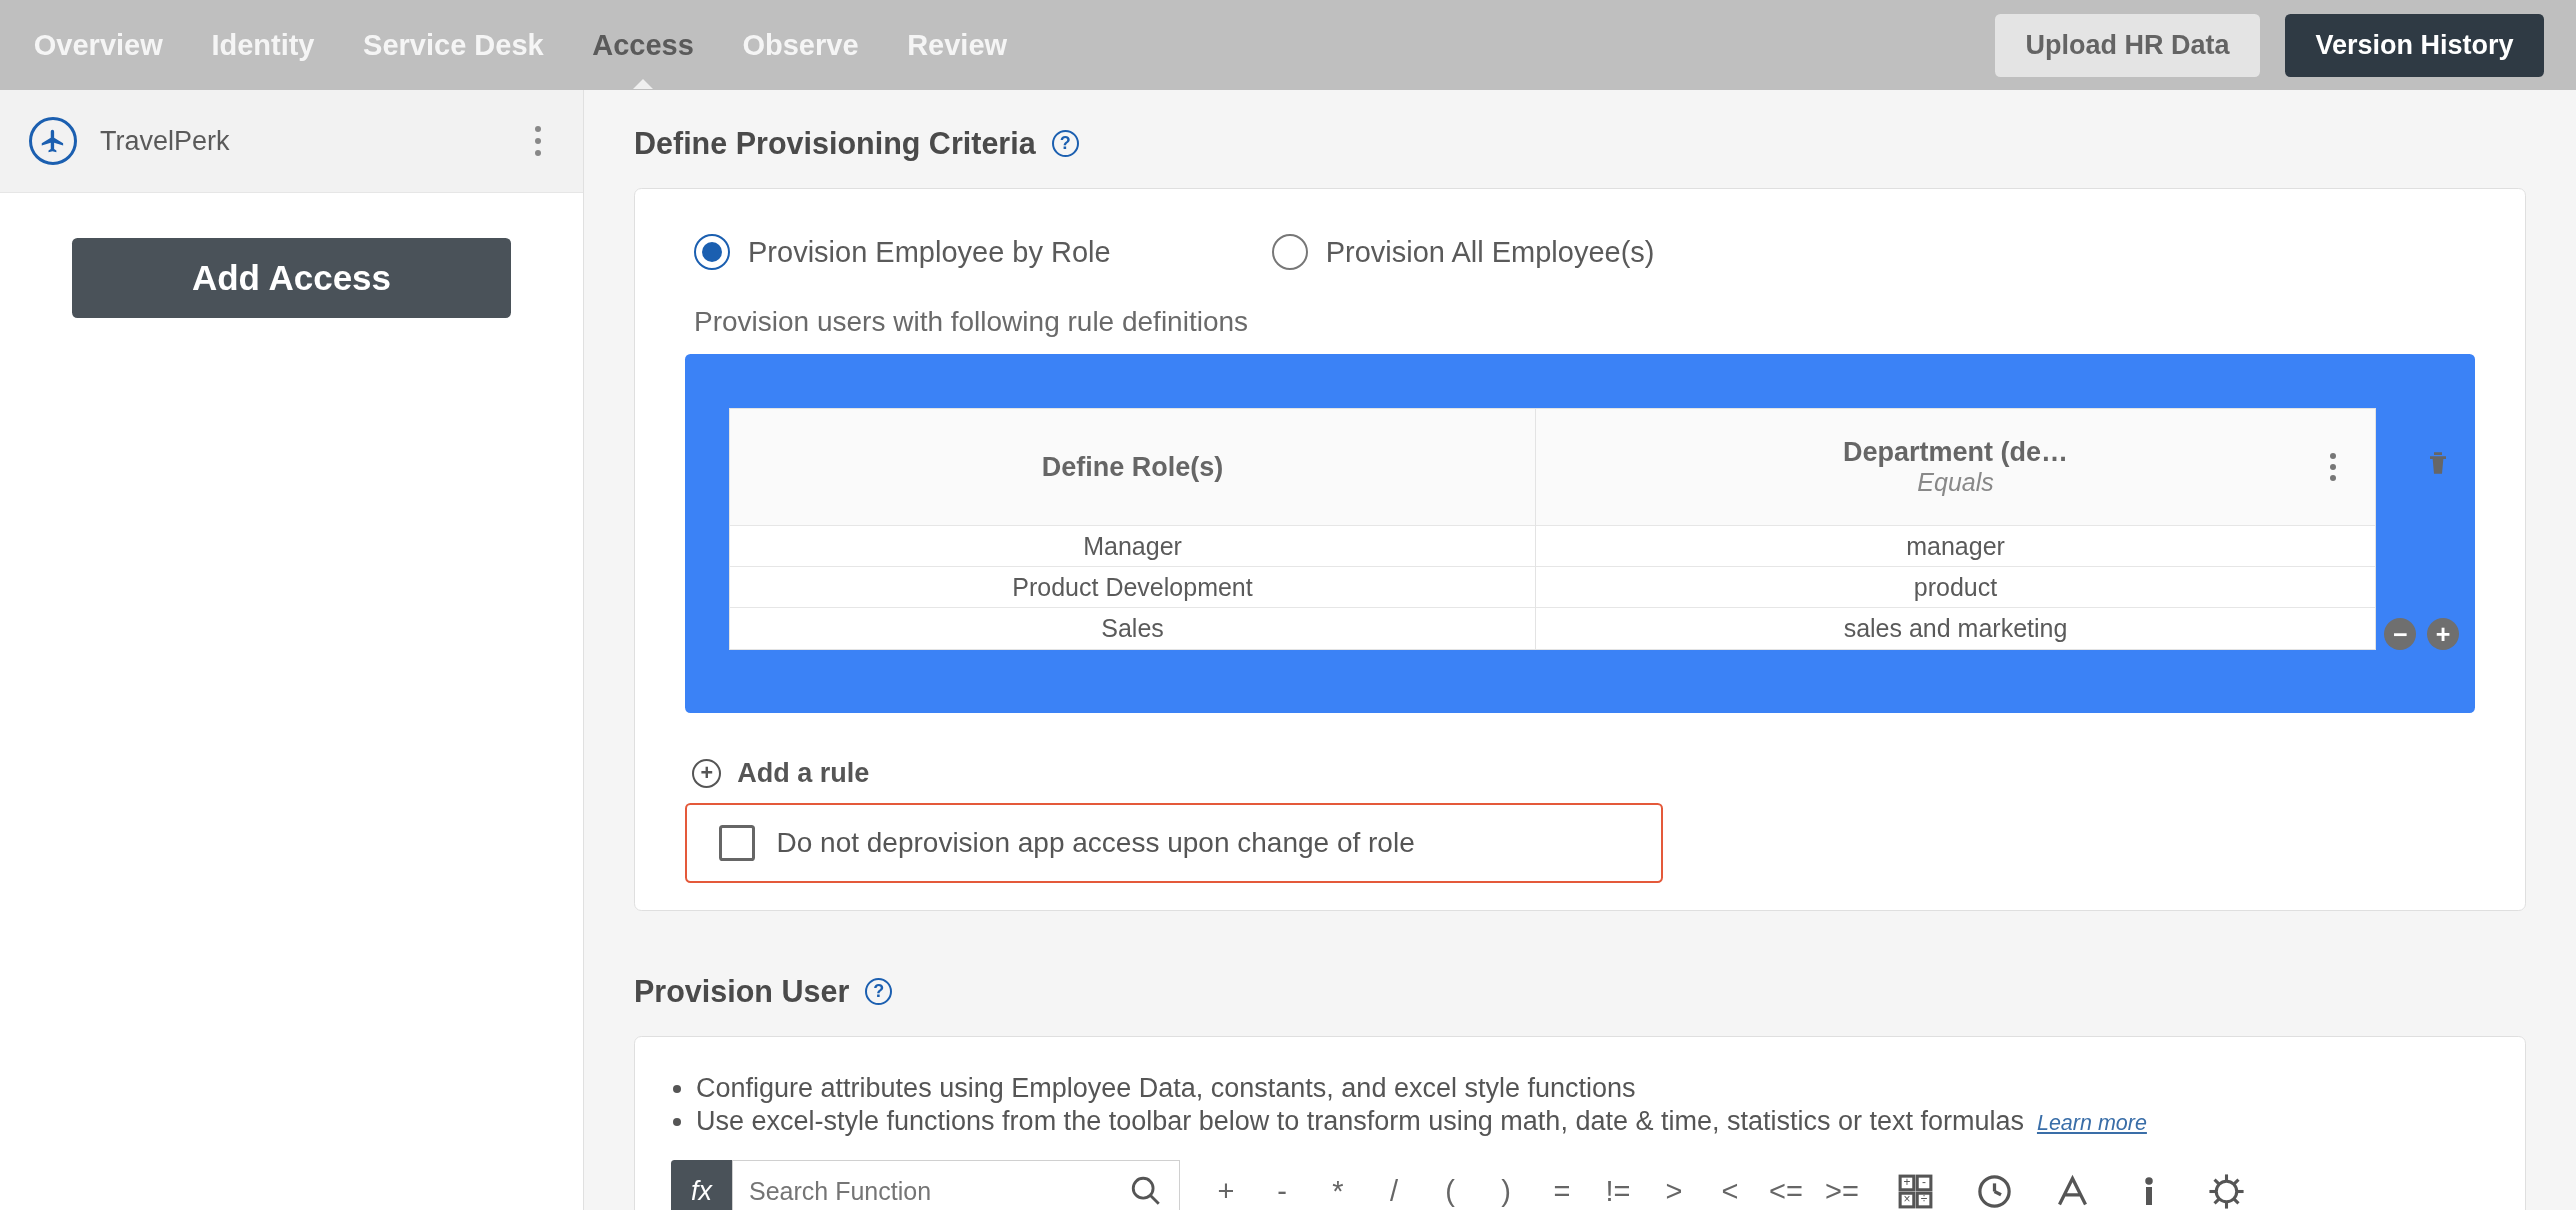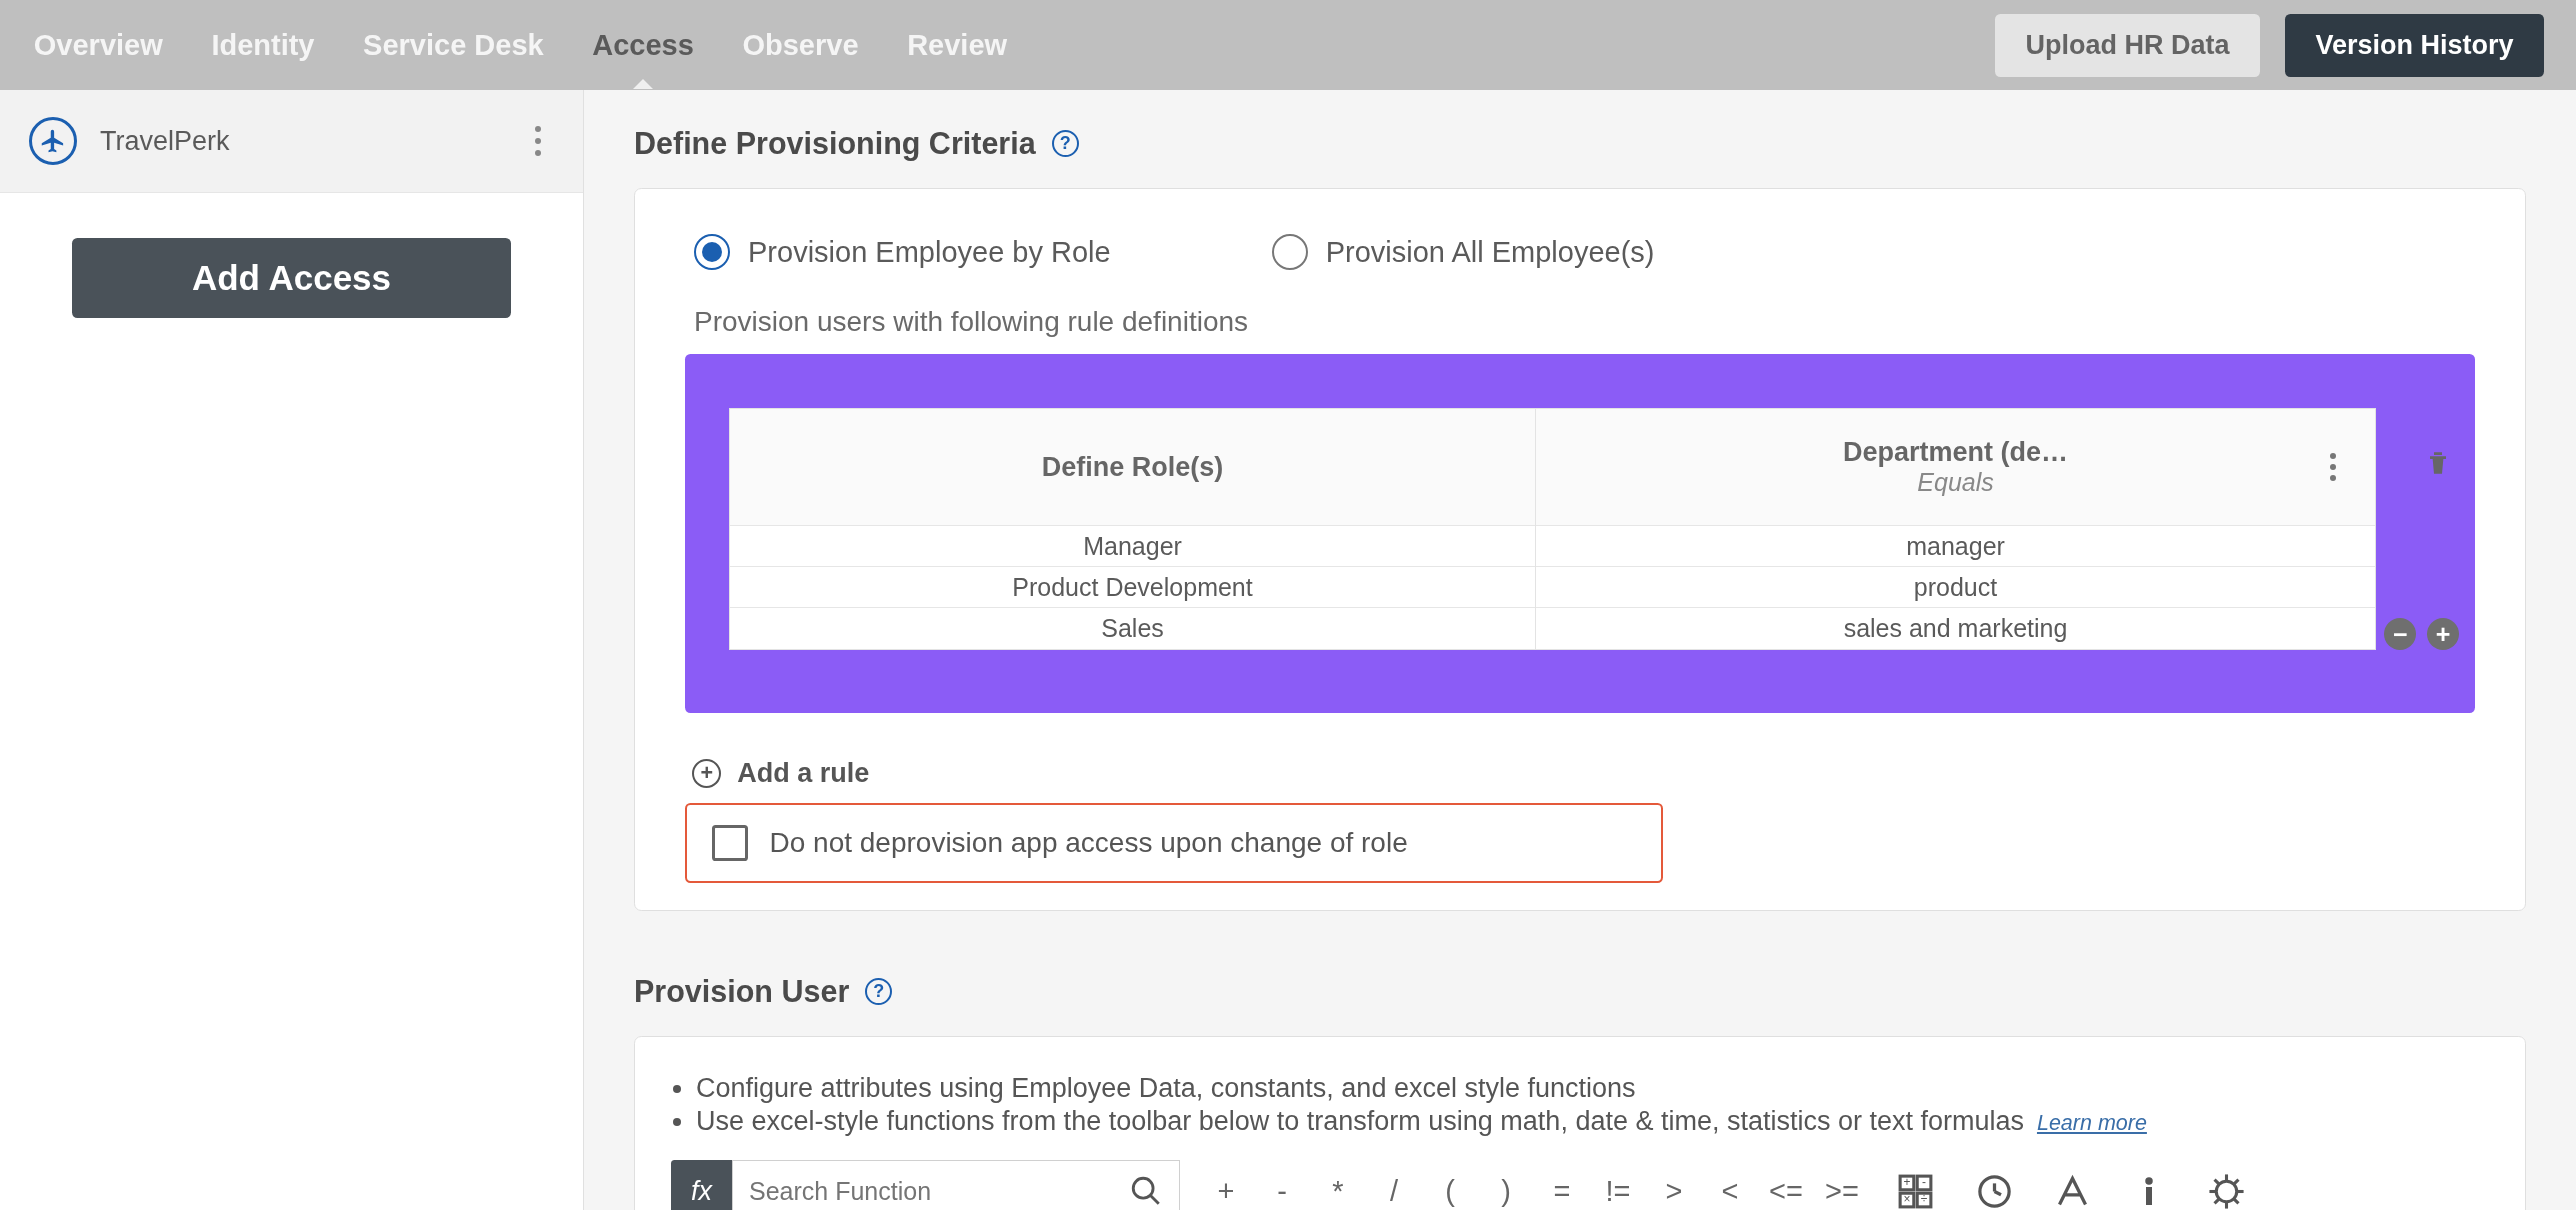--- a/index.html
+++ b/index.html
@@ -124,21 +124,21 @@
   }
   .radio-row { display:flex; gap:161px; margin-bottom:36px; padding-left:9px;}
   .radio-opt { display:flex; align-items:center; gap:18px; font-size:29px; color:#5a5a5a; cursor:pointer; }
   .radio {
     width:36px;height:36px;border:2.7px solid #777;border-radius:50%;display:inline-flex;align-items:center;justify-content:center;
   }
   .radio.selected { border-color:#1b5fb0; }
   .radio.selected::after { content:""; width:20px;height:20px;background:#1b5fb0;border-radius:50%; }
   .subtext { font-size:28px; color:#6a6a6a; margin-bottom:16px; padding-left:9px;}
   .rule-wrap {
-    background:#8b5cf6;
+    background:#3b82f6;
     border-radius:5.4px;
     padding: 54px 99px 63px 44px;
     position:relative;
     margin-bottom: 45px;
   }
   .rule-table { display:flex; background:#fff; border:0.9px solid #e3e3e3; position:relative;}
   .rule-col { flex:1; }
   .rule-col.roles { flex:0 0 49%; border-right:0.9px solid #e3e3e3; }
   .rule-head {
     background:#fafafa; border-bottom:0.9px solid #e6e6e6;
@@ -163,21 +163,21 @@
   }
   .circ {
     width:32px;height:32px;border-radius:50%;background:#6f6f6f;color:#fff;
     display:flex;align-items:center;justify-content:center;font-size:25px;font-weight:700;cursor:pointer;
   }
   .add-rule { display:flex;align-items:center;gap:16px;font-size:27px;font-weight:700;color:#555;cursor:pointer; padding-left:7.2px; margin-bottom:14.4px;}
   .plus-circle { width:29px;height:29px;border:2.7px solid #555;border-radius:50%;display:flex;align-items:center;justify-content:center;font-size:21.5px;line-height:1; }
   .highlight-box {
     border:2.7px solid #e4593a;
     border-radius:5.4px;
-    padding: 20px 25px;
+    padding: 20px 32px;
     display:flex; align-items:center; gap:21.5px;
     width: 978px;
   }
   .checkbox {
     width:36px;height:36px;border:3.6px solid #666;border-radius:3.6px;
   }
   .highlight-box label { font-size:28px;color:#555; }
   .prov-list { font-size:27px;color:#555; padding-left:25px; margin: 10.8px 0 23px 0;}
   .prov-list li { margin-bottom:1.8px; }
   .learn-more { font-size:21.5px; font-style:italic; color:#3a6ea8; text-decoration:underline; cursor:pointer; margin-left:5.4px;}

